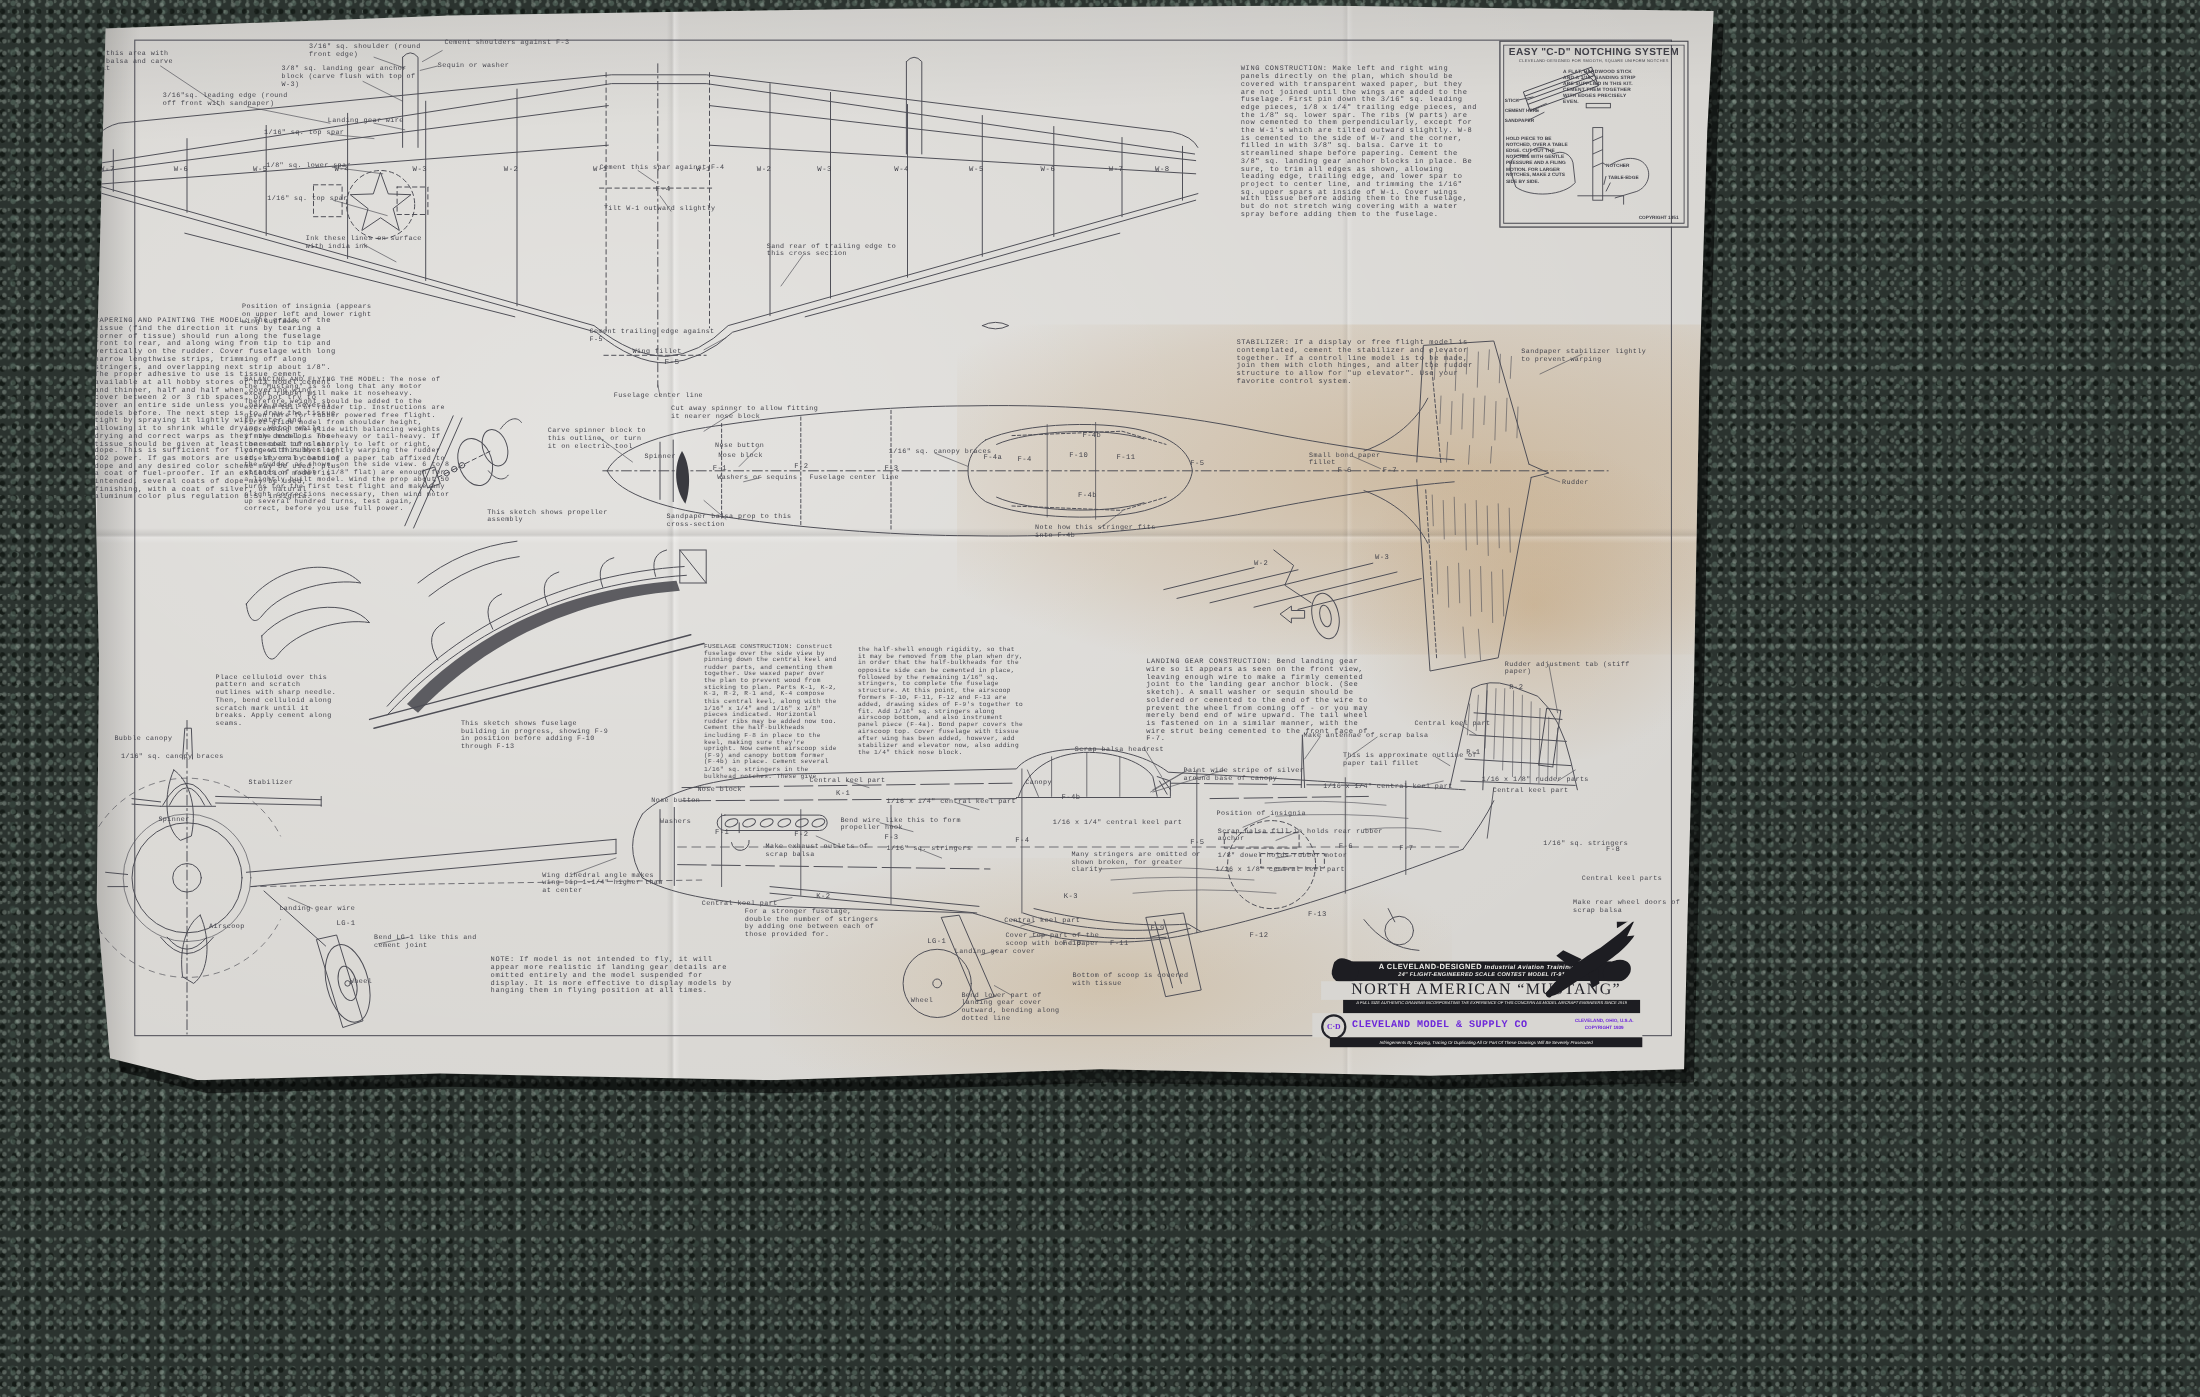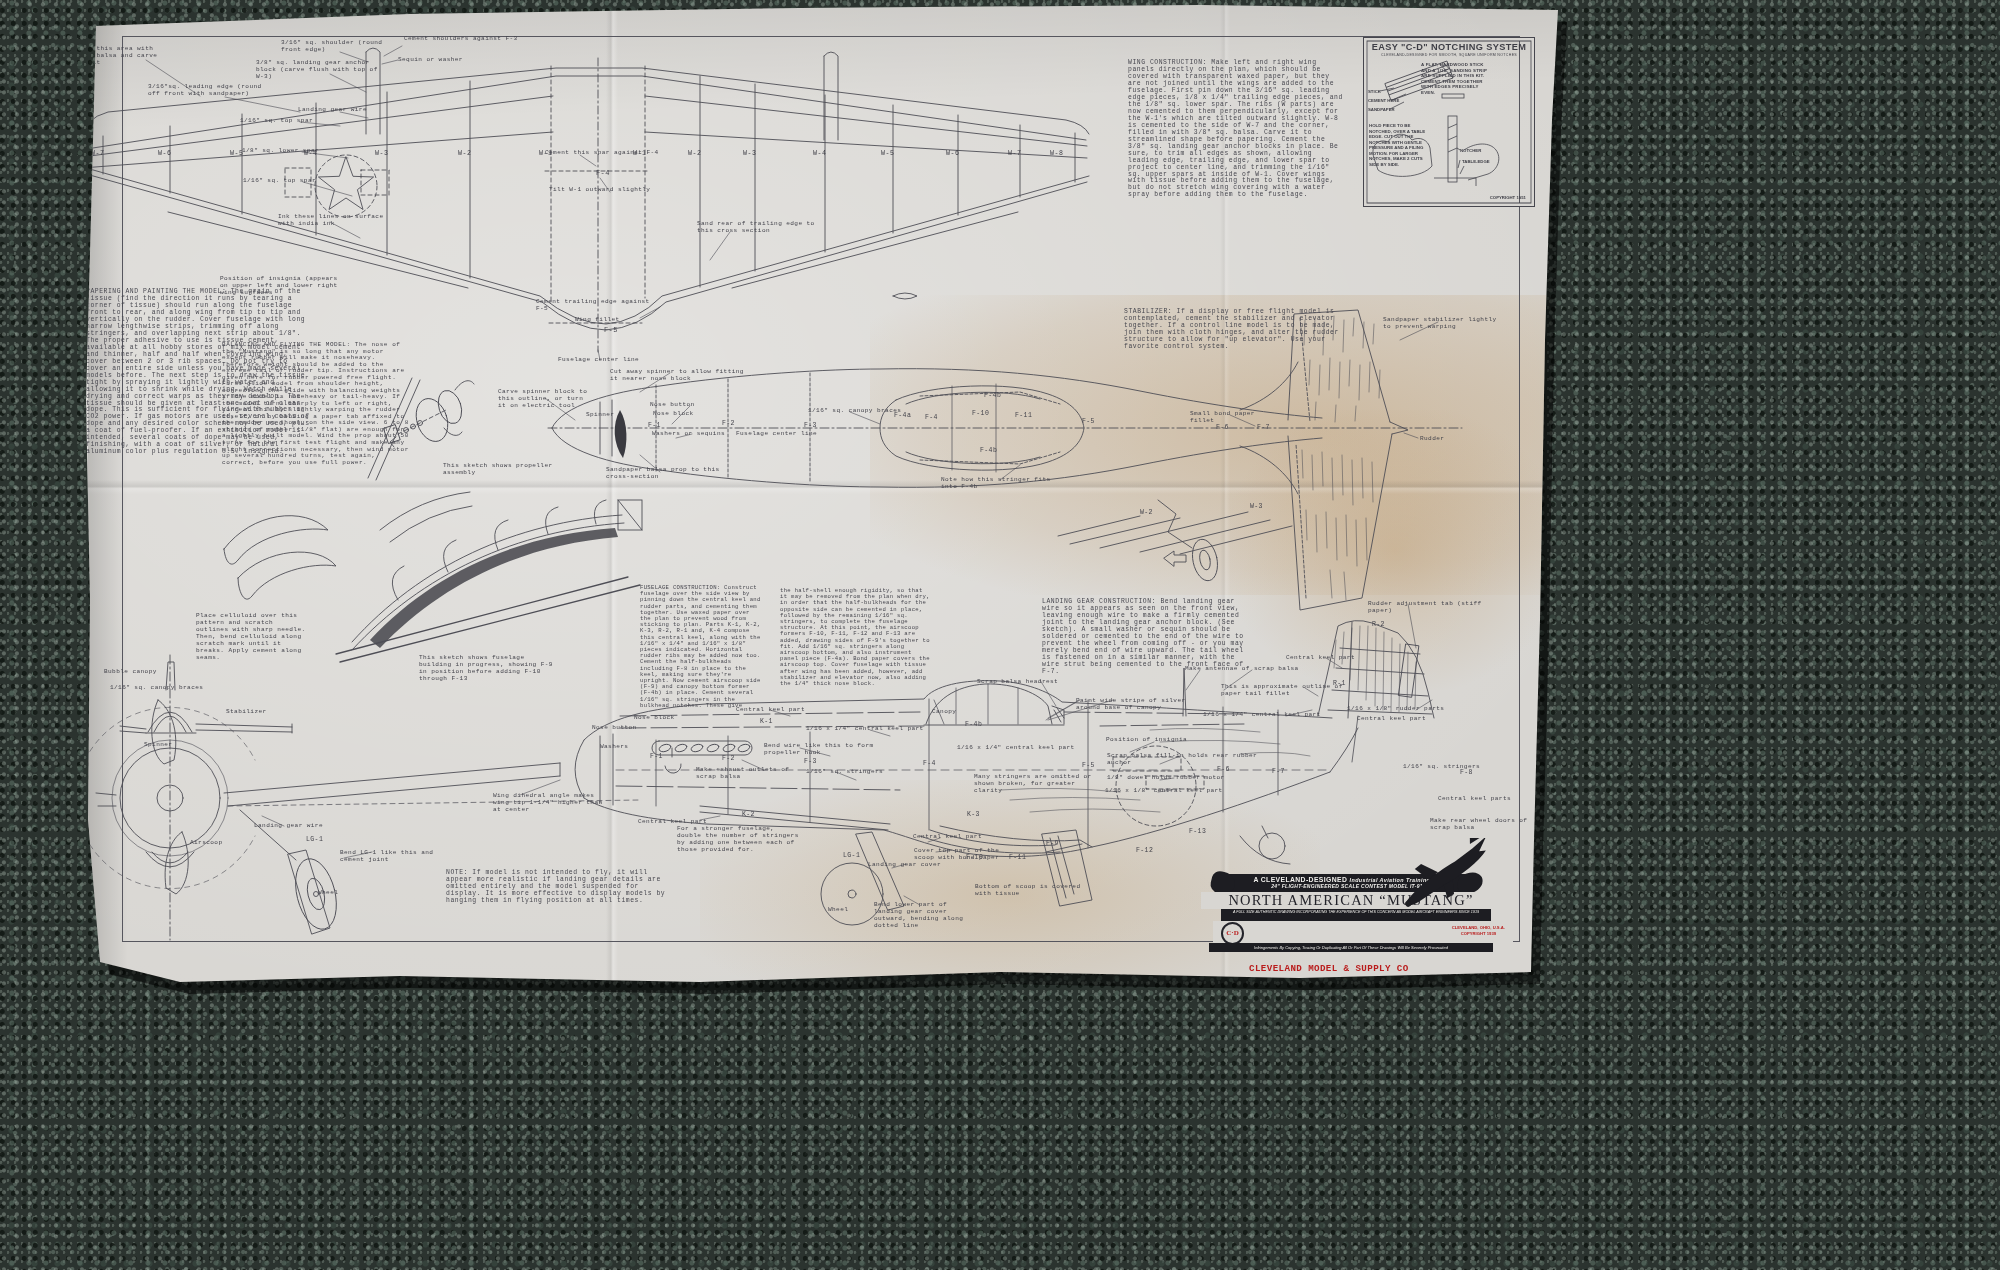--- a/index.html
+++ b/index.html
@@ -49,24 +49,24 @@
   
   .tblock{position:absolute;left:1191px;top:860px;width:340px;height:100px;}
   .tb-band{position:absolute;background:#1d1d22;color:#f0efeb;}
   .tb1{left:38px;top:14px;width:236px;height:18px;text-align:center;}
   .tb1 .l1{font-size:6.8px;font-weight:bold;letter-spacing:.4px;margin-top:2px;}
   .tb1 .l1 i{font-size:5.4px;}
   .tb1 .l2{font-size:5px;font-weight:bold;font-style:italic;letter-spacing:.3px;}
   .tb-main{position:absolute;left:10px;top:32px;width:300px;height:17px;background:#d8d6d2;color:#23232a;
      font-family:"Liberation Serif",serif;font-size:14.5px;letter-spacing:1.2px;text-align:center;line-height:17px;}
   .tb3{left:30px;top:49px;width:270px;height:12px;text-align:center;font-size:3.7px;font-style:italic;line-height:1.3;padding-top:1px;}
-  .tb4{position:absolute;left:22px;top:61px;width:300px;height:22px;background:#d8d6d2;color:#b91c1c;}
+  .tb4{position:absolute;left:2px;top:61px;width:300px;height:22px;background:#d8d6d2;color:#6d28d9;}
   .tb4 .logo{position:absolute;left:8px;top:1px;width:19px;height:19px;border:2px solid #23232a;border-radius:50%;
      text-align:center;font-weight:bold;font-size:7px;line-height:19px;font-family:"Liberation Serif",serif;}
-  .tb4 .co{position:absolute;left:36px;top:5px;font-family:"Liberation Mono","DejaVu Sans Mono",monospace;font-weight:bold;font-size:9.2px;letter-spacing:.4px;margin-top:37px;}
+  .tb4 .co{position:absolute;left:36px;top:5px;font-family:"Liberation Mono","DejaVu Sans Mono",monospace;font-weight:bold;font-size:9.2px;letter-spacing:.4px;}
   .tb4 .loc{position:absolute;right:8px;top:4px;font-size:4.2px;font-weight:bold;text-align:center;line-height:1.5;}
   .tb5{left:18px;top:83px;width:284px;height:9px;text-align:center;font-size:4px;font-style:italic;line-height:9px;}
   .blob{position:absolute;background:#1d1d22;}
 </style>
 </head>
 <body>
 
 <div class="stage">
   <div class="paper-shadow"></div>
 

